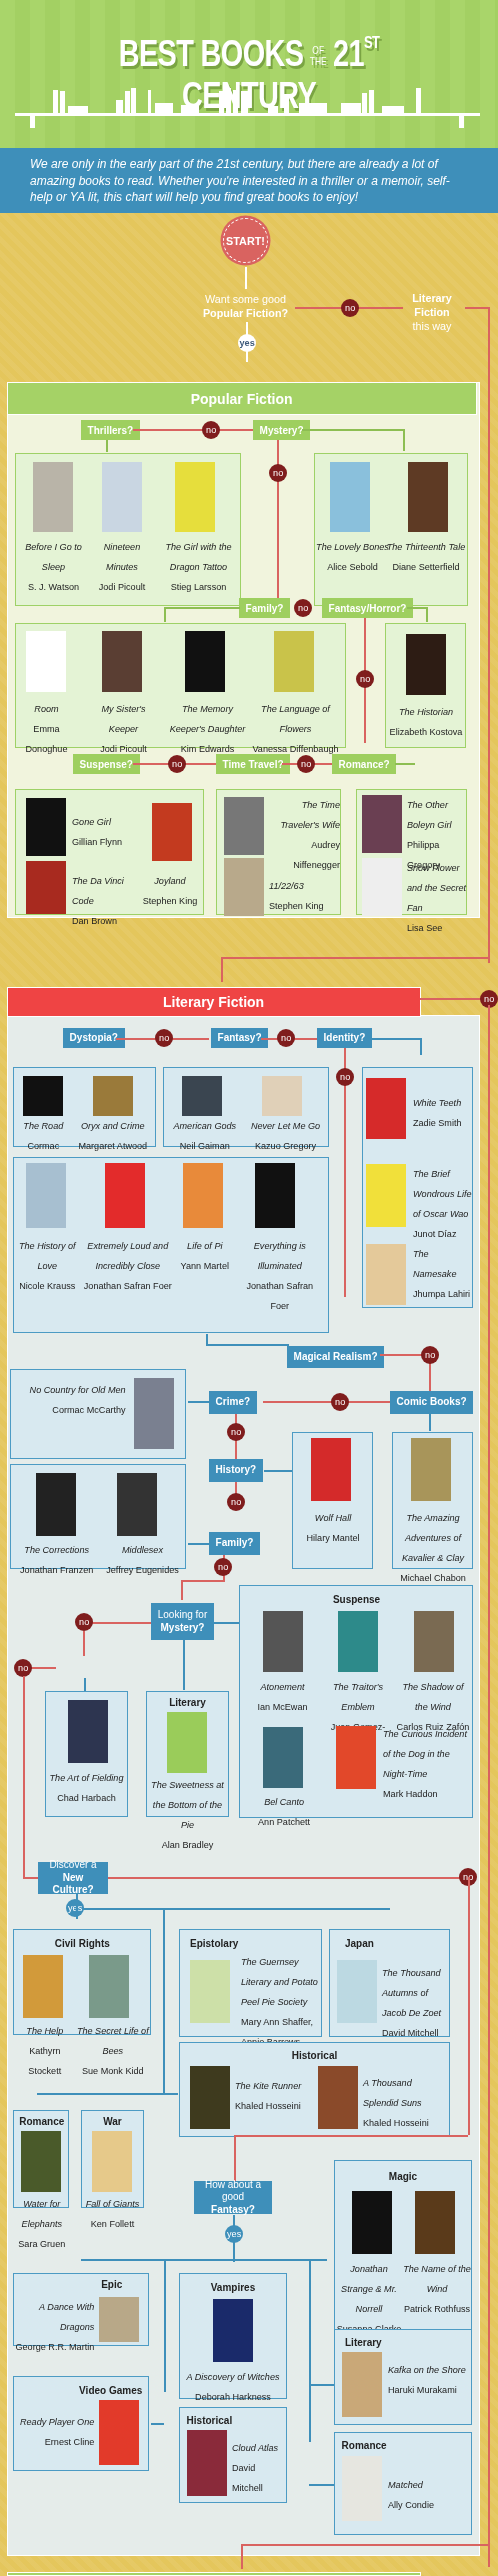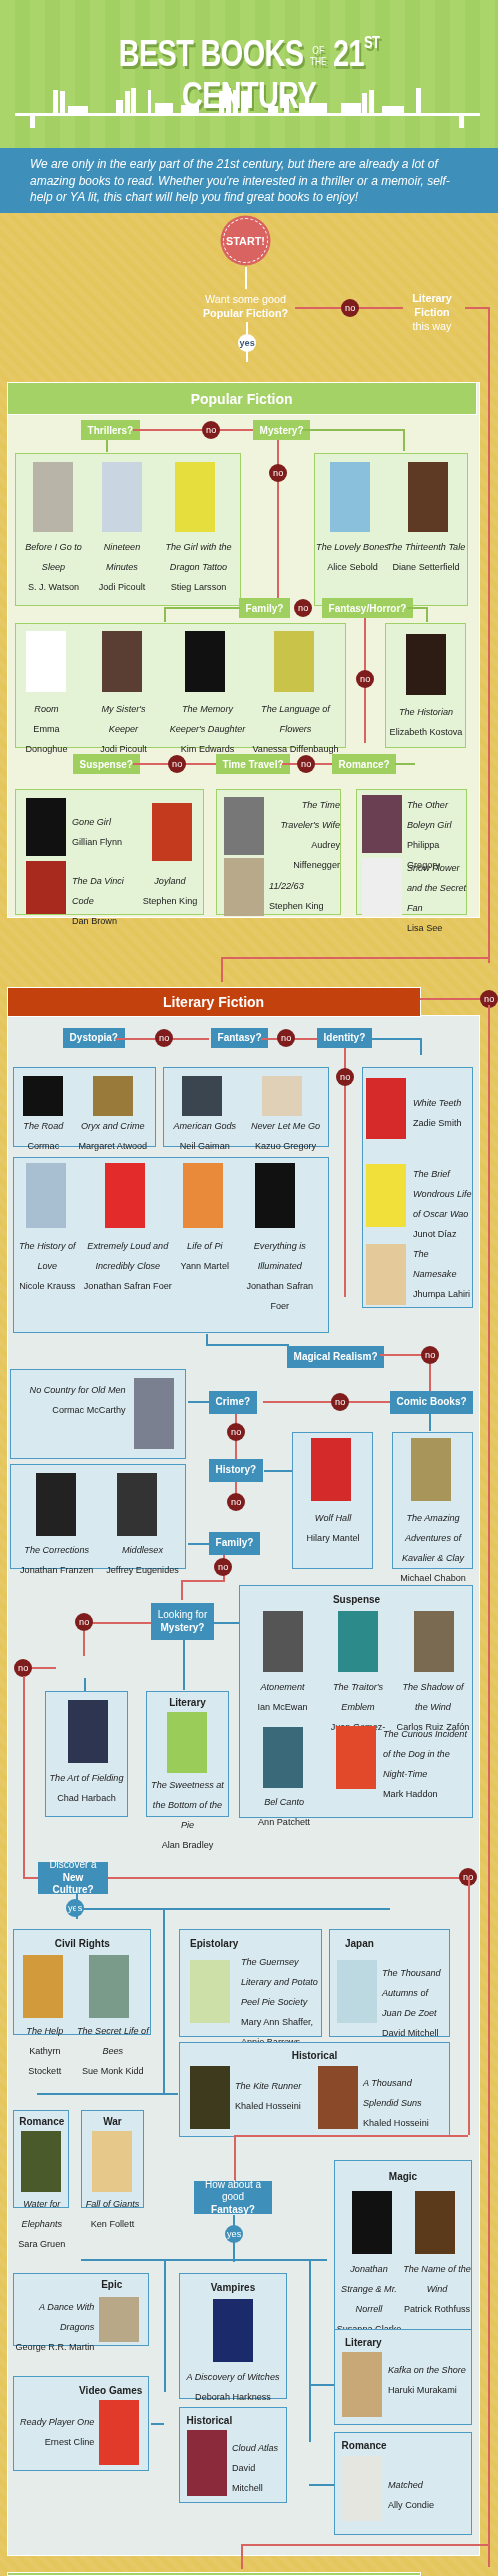--- a/index.html
+++ b/index.html
@@ -169,21 +169,21 @@
   <div class="abs cover" style="left:5px;top:5px;height:58px;background:#6a3f52"></div>
   <div class="abs bk" style="left:50px;top:5px;width:60px;text-align:left"><i>The Other Boleyn Girl</i><span>Philippa Gregory</span></div>
   <div class="abs cover" style="left:5px;top:68px;height:58px;background:#eee"></div>
   <div class="abs bk" style="left:50px;top:68px;width:60px;text-align:left"><i>Snow Flower and the Secret Fan</i><span>Lisa See</span></div>
 </div>
 
 <div class="abs rl" style="left:221px;top:957px;width:269px;height:1.7px"></div>
 <div class="abs rl" style="left:221px;top:957px;width:1.7px;height:25px"></div>
 
 <div class="abs panel-lit"></div>
-<div class="abs band" style="left:6.6px;top:987px;width:414px;height:30px;background:#c2410c;border:0.8px solid #fff">Literary Fiction</div>
+<div class="abs band" style="left:6.6px;top:987px;width:414px;height:30px;background:#ef4444;border:0.8px solid #fff">Literary Fiction</div>
 <div class="abs rl" style="left:420px;top:998px;width:70px;height:1.7px"></div>
 <div class="abs dot" style="left:480px;top:990px">no</div>
 <div class="abs rl" style="left:488px;top:1005px;width:1.7px;height:1562px"></div>
 
 <div class="abs bq" style="left:63px;top:1028px;height:20px">Dystopia?</div>
 <div class="abs rl" style="left:116px;top:1038px;width:93px;height:1.7px"></div>
 <div class="abs dot" style="left:155px;top:1029px">no</div>
 <div class="abs bq" style="left:211px;top:1028px;height:20px">Fantasy?</div>
 <div class="abs rl" style="left:261px;top:1038px;width:56px;height:1.7px"></div>
 <div class="abs dot" style="left:277px;top:1029px">no</div>
@@ -329,21 +329,21 @@
   <div class="abs bk" style="left:61px;top:91px;width:75px"><i>The Secret Life of Bees</i><span>Sue Monk Kidd</span></div>
 </div>
 <div class="abs bbox" style="left:179px;top:1929px;width:143px;height:108px">
   <div class="abs hd" style="left:10px;top:8.3px">Epistolary</div>
   <div class="abs cover" style="left:10px;top:30px;height:63px;background:#cde0a8"></div>
   <div class="abs bk" style="left:61px;top:21.6px;width:80px;text-align:left"><i>The Guernsey Literary and Potato Peel Pie Society</i><span>Mary Ann Shaffer, Annie Barrows</span></div>
 </div>
 <div class="abs bbox" style="left:329px;top:1929px;width:121px;height:108px">
   <div class="abs hd" style="left:15px;top:8.3px">Japan</div>
   <div class="abs cover" style="left:6.6px;top:30px;height:63px;background:#bcd9e2"></div>
-  <div class="abs bk" style="left:52px;top:33px;width:68px;text-align:left"><i>The Thousand Autumns of Juan De Zoet</i><span>David Mitchell</span></div>
+  <div class="abs bk" style="left:52px;top:33px;width:68px;text-align:left"><i>The Thousand Autumns of Jacob De Zoet</i><span>David Mitchell</span></div>
 </div>
 <div class="abs bbox" style="left:179px;top:2042px;width:271px;height:95px">
   <div class="abs hd" style="left:0;top:6.6px;width:269px;text-align:center">Historical</div>
   <div class="abs cover" style="left:10px;top:23px;height:63px;background:#3e3a1e"></div>
   <div class="abs bk" style="left:55px;top:33px;width:83px;text-align:left"><i>The Kite Runner</i><span>Khaled Hosseini</span></div>
   <div class="abs cover" style="left:138px;top:23px;height:63px;background:#8a4a2a"></div>
   <div class="abs bk" style="left:183px;top:30px;width:86px;text-align:left"><i>A Thousand Splendid Suns</i><span>Khaled Hosseini</span></div>
 </div>
 <div class="abs bl" style="left:37px;top:2093px;width:141px;height:1.7px"></div>
 <div class="abs bbox" style="left:13.3px;top:2110px;width:56px;height:98px">

